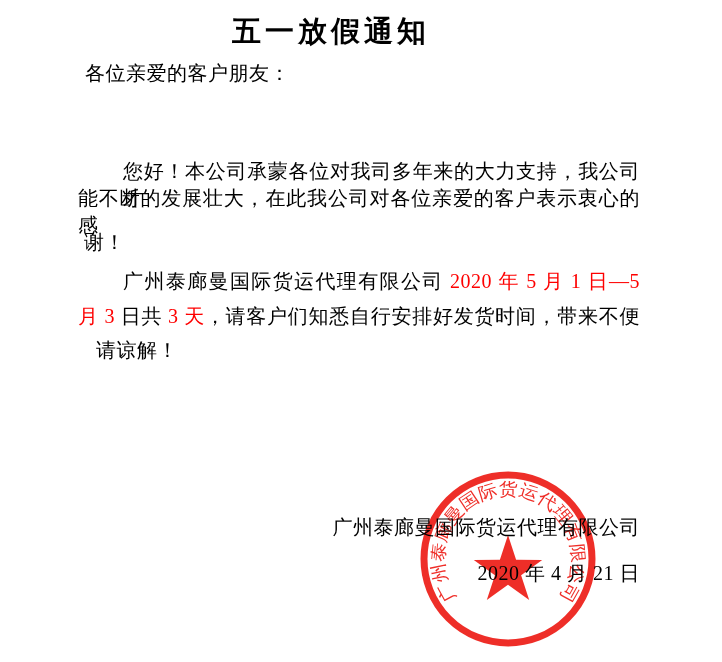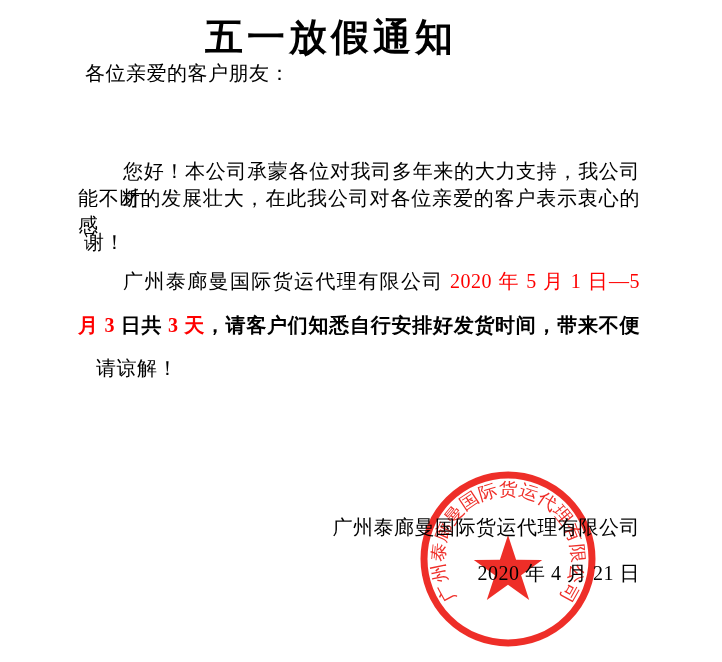--- a/index.html
+++ b/index.html
@@ -9,21 +9,21 @@
     height: 662px;
     background: #ffffff;
     overflow: hidden;
     font-family: "Liberation Serif", "DejaVu Serif", serif;
     color: #000000;
   }
   .doc-title {
     position: absolute;
     left: 0; right: 60px; top: 12px;
     text-align: center;
-    font-size: 38px;
+    font-size: 29px;
     font-weight: bold;
     letter-spacing: 4px;
     white-space: nowrap;
   }
   .line {
     position: absolute;
     left: 78px;
     width: 562px;
     font-size: 20px;
     line-height: 27px;
@@ -61,25 +61,25 @@
   </div>
 
   <div class="line just indent" style="top:158px;">您好！本公司承蒙各位对我司多年来的大力支持，我公司才</div>
   <div class="line just" style="top:185px;">能不断的发展壮大，在此我公司对各位亲爱的客户表示衷心的感</div>
   <div class="line pad6" style="top:229px;">谢！</div>
 
   <div class="line just indent" style="top:268px;">
     <span>广州泰廊曼国际货运代理有限公司 </span><span class="red">2020 年 5 月 1 日—5</span>
   </div>
 
-  <div class="line just" style="top:312px;font-weight:bold;">
+  <div class="line just" style="top:303px;">
     <span class="red">月 3 </span><span>日共 </span><span class="red">3 天</span><span>，请客户们知悉自行安排好发货时间，带来不便</span>
   </div>
 
-  <div class="line pad18" style="top:355px;">请谅解！</div>
+  <div class="line pad18" style="top:337px;">请谅解！</div>
 
 
   <div class="line company-line" style="top:514px;">广州泰廊曼国际货运代理有限公司</div>
   <div class="line date-line" style="top:560px;">2020 年 4 月 21 日</div>
 
   <svg class="stamp" viewBox="0 0 178 178" xmlns="http://www.w3.org/2000/svg" xmlns:xlink="http://www.w3.org/1999/xlink">
     <circle cx="89" cy="89" r="84" fill="none" stroke="#ee221c" stroke-width="7"></circle>
     <polygon fill="#ee221c" points="89,65 97.1,89.8 123.2,89.9 102.1,105.3 110.2,130.1 89,114.8 67.8,130.1 75.9,105.3 54.8,89.9 80.9,89.8"></polygon>
     <path id="ringPath" d="M 37.9,127.5 A 64,64 0 1 1 140.1,127.5" fill="none"></path>
     <text font-size="17.5" fill="#ee221c" font-family="Liberation Serif, DejaVu Serif, serif">

